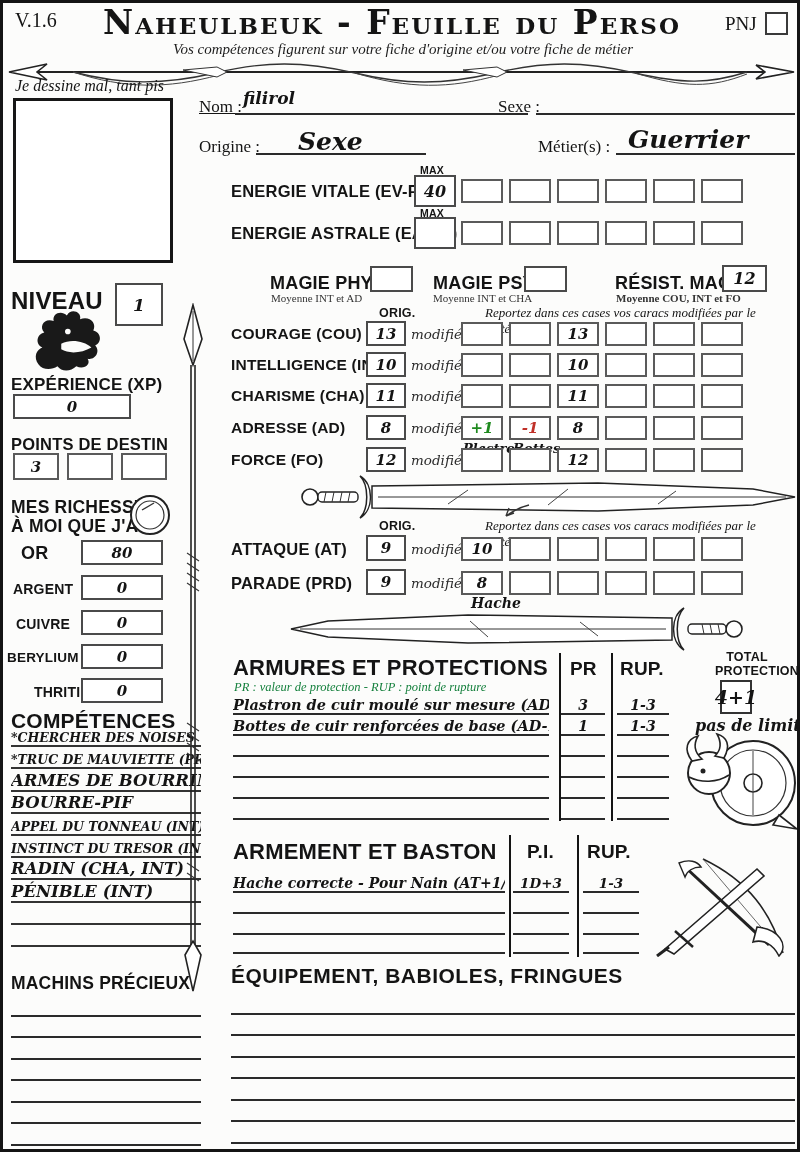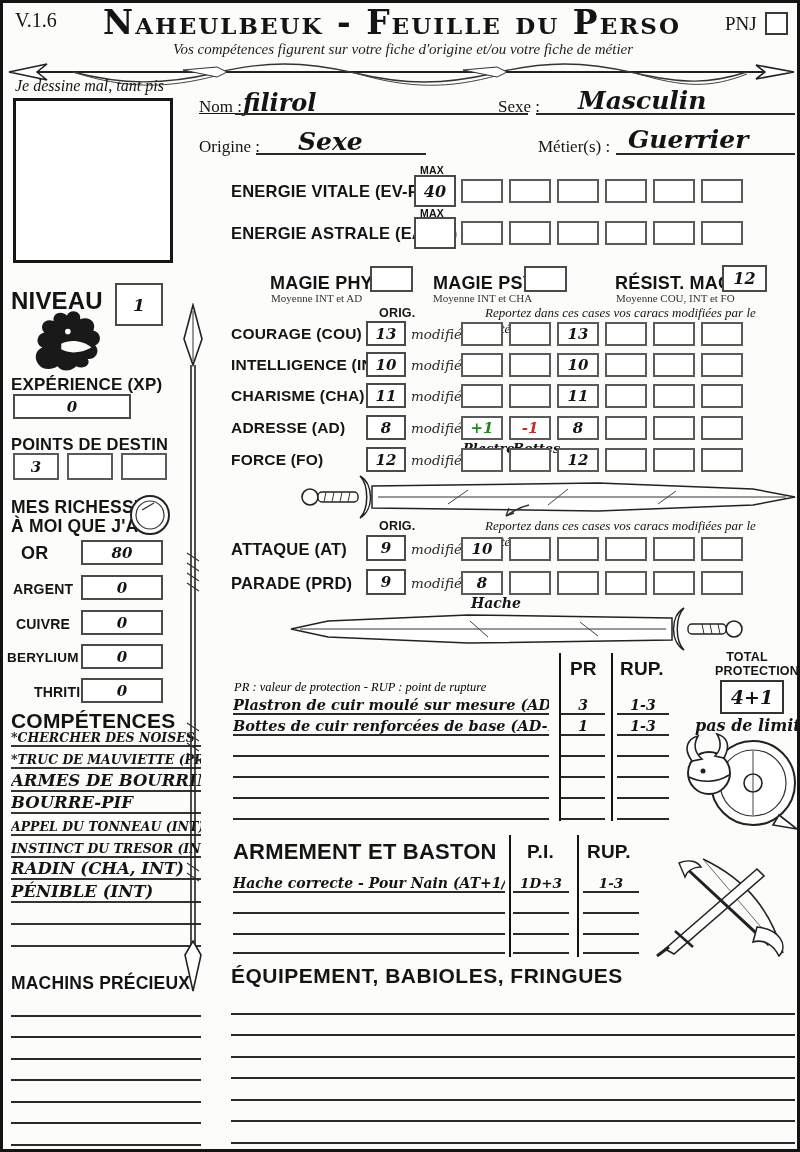--- a/index.html
+++ b/index.html
@@ -150,24 +150,23 @@
         <line x1="16" y1="440" x2="28" y2="448"></line>
           <line x1="16" y1="450" x2="28" y2="458"></line>
         <line x1="16" y1="560" x2="28" y2="568"></line>
           <line x1="16" y1="570" x2="28" y2="578"></line>
       </g>
       <polygon points="22,688 14,652 22,638 30,652" fill="#fff" stroke="#222" stroke-width="1.6"></polygon>
     </svg>
   </div>
 
   <div class="abs serif" style="left:196px;top:94px;font-size:17px;text-decoration:underline;">Nom :</div>
-  <div class="abs hand" style="left:240px;top:85px;font-size:24px;">filirol</div>
+  <div class="abs hand" style="left:240px;top:85px;font-size:17px;">filirol</div>
   <div class="abs" style="left:232px;top:110px;width:293px;border-bottom:2px solid #2a2a2a;"></div>
   <div class="abs serif" style="left:495px;top:94px;font-size:17px;">Sexe :</div>
-  <div class="abs hand" style="left:575px;top:83px;font-size:25px;">Masculin</div>
   <div class="abs" style="left:533px;top:110px;width:259px;border-bottom:2px solid #2a2a2a;"></div>
 
   <div class="abs serif" style="left:196px;top:134px;font-size:17px;">Origine :</div>
   <div class="abs hand" style="left:295px;top:124px;font-size:25px;">Sexe</div>
   <div class="abs" style="left:253px;top:150px;width:170px;border-bottom:2px solid #2a2a2a;"></div>
   <div class="abs serif" style="left:535px;top:134px;font-size:17px;">Métier(s) :</div>
   <div class="abs hand" style="left:625px;top:122px;font-size:25px;">Guerrier</div>
   <div class="abs" style="left:613px;top:150px;width:179px;border-bottom:2px solid #2a2a2a;"></div>
 
   <div class="abs blabel" style="left:228px;top:179px;font-size:16.5px;">ENERGIE VITALE (EV-PV)</div>
@@ -205,21 +204,21 @@
   <div class="abs subnote" style="left:268px;top:289px;">Moyenne INT et AD</div>
   <div class="abs blabel" style="left:430px;top:270px;font-size:18px;">MAGIE PSY.</div>
   <div class="abs box" style="left:521px;top:263px;width:43px;height:26px;">
       <span class="hand" style="font-size:15px;"></span>
     </div>
   <div class="abs subnote" style="left:430px;top:289px;">Moyenne INT et CHA</div>
   <div class="abs blabel" style="left:612px;top:270px;font-size:18px;">RÉSIST. MAGIE</div>
   <div class="abs box" style="left:719px;top:262px;width:45px;height:27px;">
       <span class="hand" style="font-size:16px;">12</span>
     </div>
-  <div class="abs subnote" style="left:613px;top:289px;">Moyenne COU, INT et FO</div>
+  <div class="abs subnote" style="left:613px;top:289px;font-weight:bold;">Moyenne COU, INT et FO</div>
 
   <div class="abs blabel" style="left:376px;top:303px;font-size:12.5px;">ORIG.</div>
   <div class="abs serif" style="left:482px;top:302px;font-size:13px;font-style:italic;">Reportez dans ces cases vos caracs modifiées par le matériel</div>
 
   <div class="abs blabel" style="left:228px;top:322px;font-size:15.5px;">COURAGE (COU)</div>
   <div class="abs box" style="left:363px;top:318px;width:40px;height:25px;">
       <span class="hand" style="font-size:15px;">13</span>
     </div>
   <div class="abs scriptnote" style="left:408px;top:323px;">modifié...</div>
   <div class="cells" style="left:458px;top:319px;">
@@ -353,25 +352,26 @@
           <line x1="46" y1="23" x2="44" y2="33" stroke="#333" stroke-width="1"></line>
         <path d="M64,7 C78,15 78,41 64,49 C73,40 73,16 64,7 Z" fill="#fff" stroke="#222" stroke-width="1.5"></path>
         <polygon points="76,17 280,14 420,20 457,28 420,36 280,42 76,39" fill="#fff" stroke="#222" stroke-width="1.5"></polygon>
         <line x1="82" y1="28" x2="448" y2="28" stroke="#333" stroke-width="1"></line>
         <line x1="150" y1="35" x2="168" y2="21" stroke="#444" stroke-width="1"></line>
         <line x1="260" y1="36" x2="278" y2="20" stroke="#444" stroke-width="1"></line>
       </g>
     </svg>
   </div>
 
+  <div class="abs blabel" style="left:230px;top:652px;font-size:22px;">ARMURES ET PROTECTIONS</div>
   <div class="abs blabel" style="left:567px;top:655px;font-size:19px;">PR</div>
   <div class="abs blabel" style="left:617px;top:655px;font-size:19px;">RUP.</div>
   <div class="vline" style="left:556px;top:650px;height:168px;"></div>
   <div class="vline" style="left:608px;top:650px;height:168px;"></div>
-  <div class="abs serif" style="left:231px;top:677px;font-size:12.5px;font-style:italic;color:#000000;">PR : valeur de protection - RUP : point de rupture</div>
+  <div class="abs serif" style="left:231px;top:677px;font-size:12.5px;font-style:italic;color:#15803d;">PR : valeur de protection - RUP : point de rupture</div>
 
   <div class="wline hand" style="left:230px;top:690px;width:316px;font-size:14.5px;">
       <span>Plastron de cuir moulé sur mesure (AD+1)</span>
     </div>
   <div class="wline hand ctr" style="left:558px;top:690px;width:44px;font-size:14px;">
       <span style="width:100%;text-align:center;">3</span>
     </div>
   <div class="wline hand ctr" style="left:614px;top:690px;width:52px;font-size:14px;">
       <span style="width:100%;text-align:center;">1-3</span>
     </div>
@@ -394,21 +394,21 @@
   <div class="wline" style="left:614px;top:753px;width:52px;"></div>
   <div class="wline" style="left:230px;top:774px;width:316px;"></div>
   <div class="wline" style="left:558px;top:774px;width:44px;"></div>
   <div class="wline" style="left:614px;top:774px;width:52px;"></div>
   <div class="wline" style="left:230px;top:795px;width:316px;"></div>
   <div class="wline" style="left:558px;top:795px;width:44px;"></div>
   <div class="wline" style="left:614px;top:795px;width:52px;"></div>
 
   <div class="abs blabel" style="left:692px;top:647px;width:104px;text-align:center;font-size:12.5px;">TOTAL</div>
   <div class="abs blabel" style="left:692px;top:661px;width:104px;text-align:right;font-size:12.5px;">PROTECTION</div>
-  <div class="abs box" style="left:717px;top:677px;width:64px;height:34px;border-color:#333;">
+  <div class="abs box" style="left:717px;top:677px;width:32px;height:34px;border-color:#333;">
       <span class="hand" style="font-size:19px;">4+1</span>
     </div>
   <div class="abs hand" style="left:692px;top:713px;width:104px;text-align:center;font-size:16px;">pas de limite</div>
   <div class="abs" style="left:676px;top:728px;">
     <svg width="120" height="100" viewBox="0 0 120 100">
       <circle cx="74" cy="52" r="42" fill="#fff" stroke="#222" stroke-width="2"></circle>
       <circle cx="74" cy="52" r="33" fill="none" stroke="#333" stroke-width="1.2"></circle>
       <circle cx="74" cy="52" r="9" fill="#fff" stroke="#222" stroke-width="1.6"></circle>
       <line x1="74" y1="20" x2="74" y2="84" stroke="#444" stroke-width="1"></line>
       <polygon points="100,84 118,98 94,94" fill="#fff" stroke="#222" stroke-width="1.6"></polygon>

